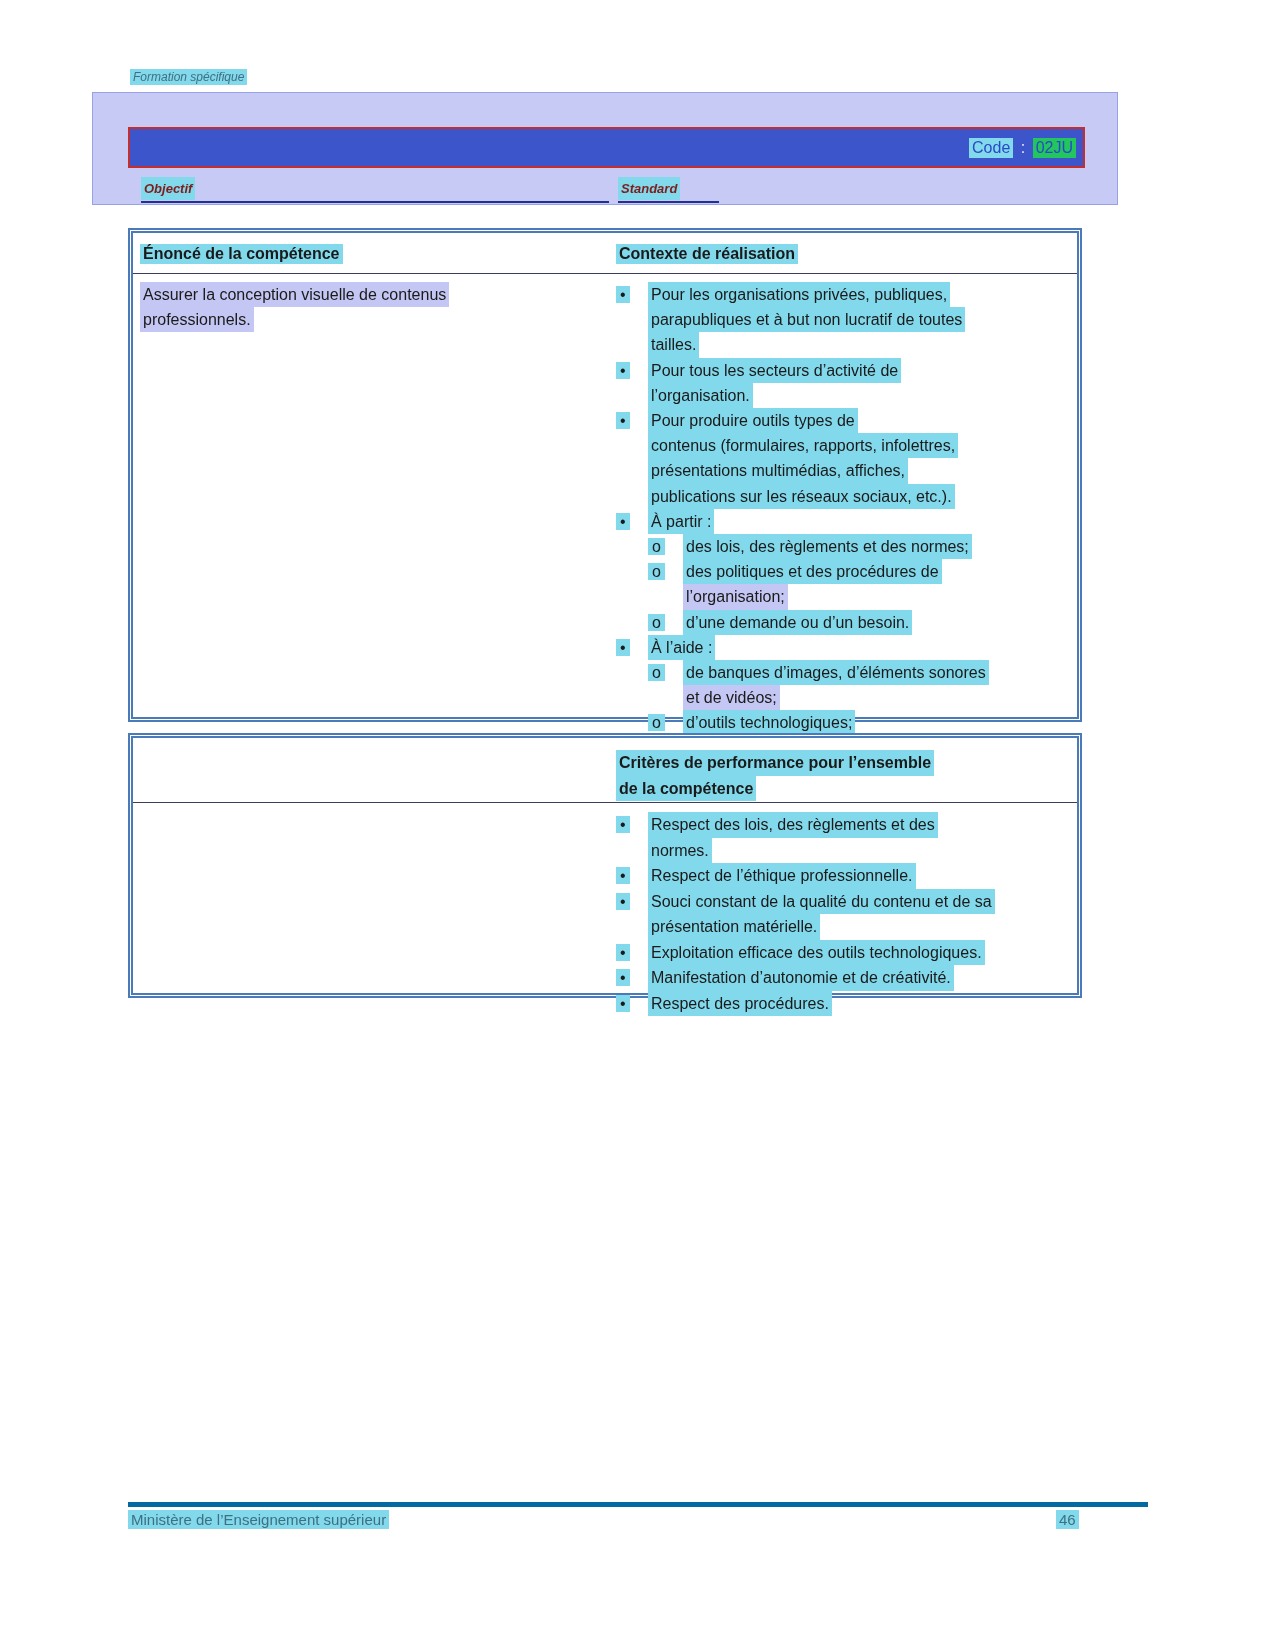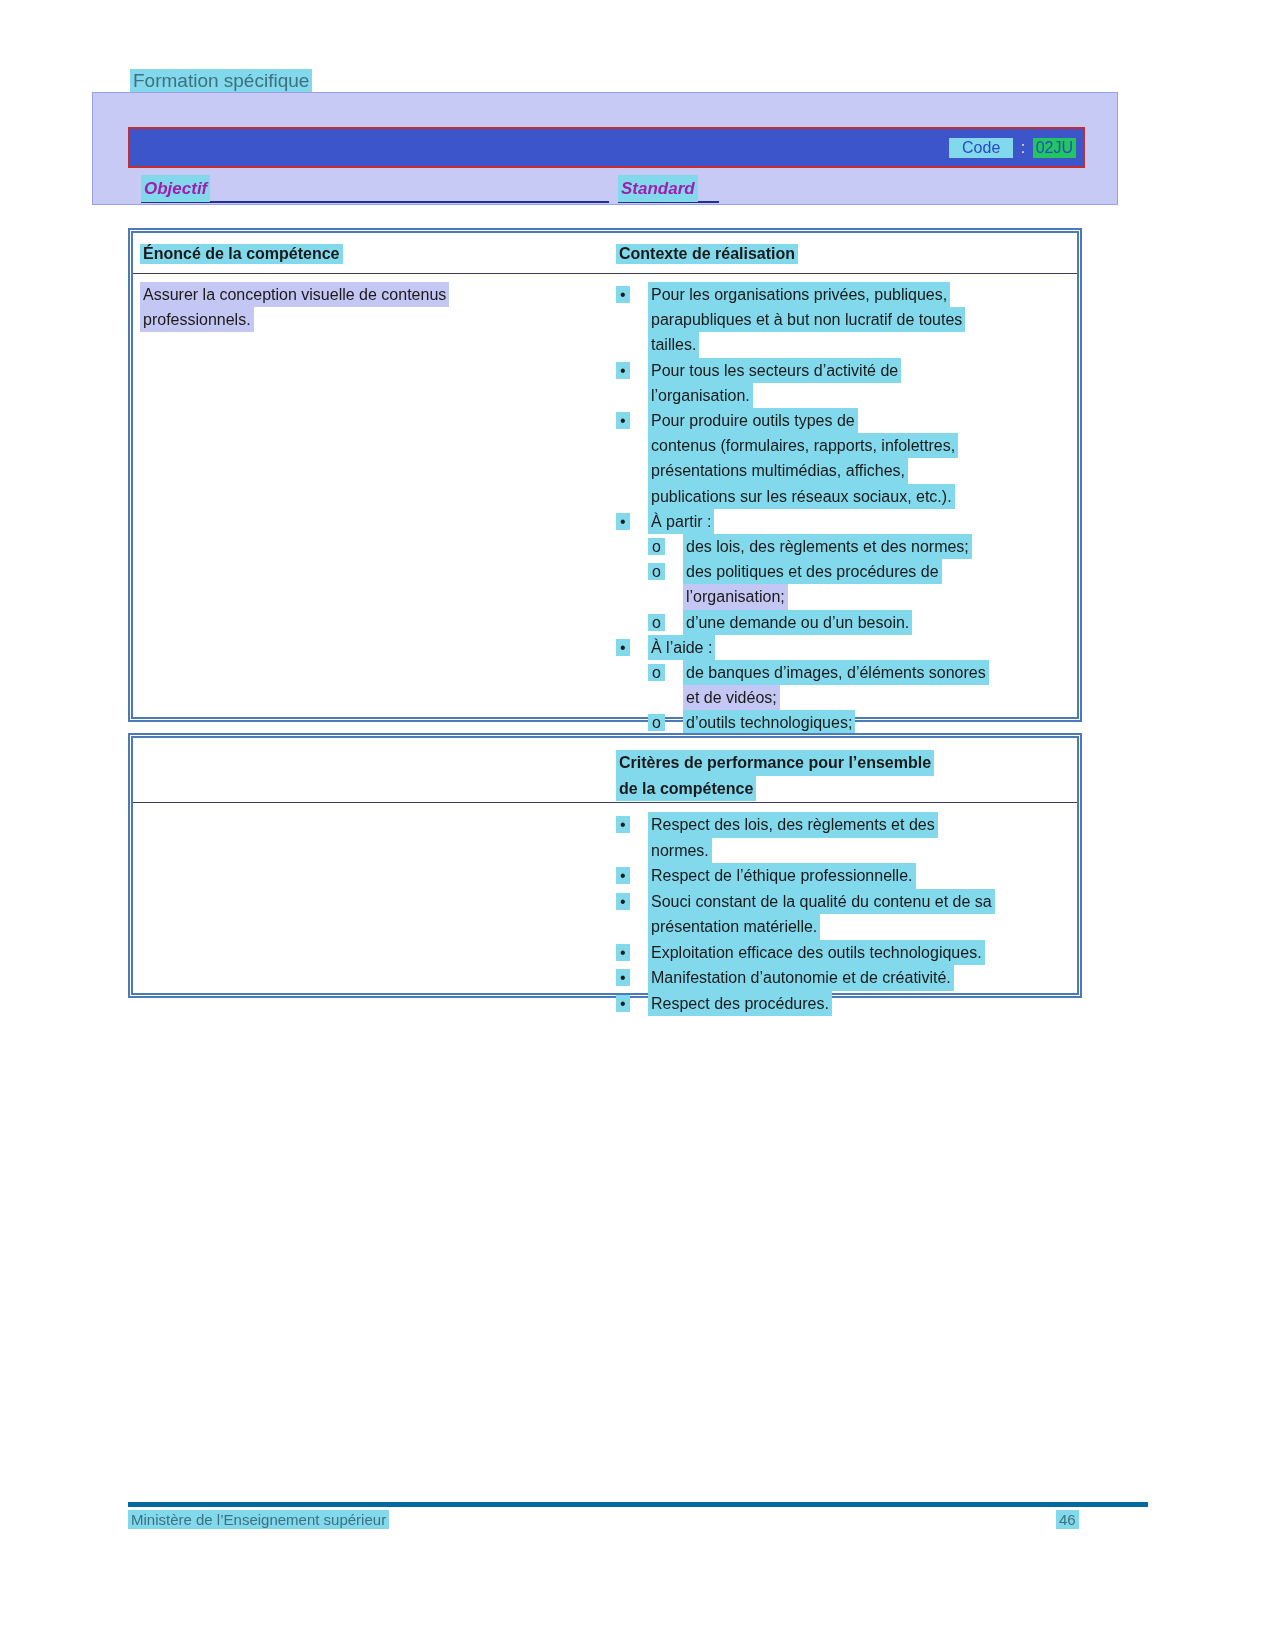--- a/index.html
+++ b/index.html
@@ -7,49 +7,49 @@
   body {
     width:1275px; height:1651px; position:relative;
     font-family:"Liberation Sans", sans-serif;
     color:#1a1a1a; overflow:hidden;
   }
   .hl-c { background:#82d9ec; padding:1px 3px; }
   .hl-l { background:#c4c7f3; padding:1px 3px; }
 
   .section-label {
     position:absolute; left:130px; top:69px;
-    font-size:19px; color:#3f6f80;
+    font-size:12px; color:#3f6f80;font-style:italic;
   }
 
   
   .banner {
     position:absolute; left:92px; top:92px; width:1026px; height:113px;
     background:#c7caf4; border:1px solid #98a0e6;
   }
   .title-bar {
     position:absolute; left:35px; top:34px; width:957px; height:41px;
     background:#3d55cb; border:2px solid #c42e2e;
   }
   .code-wrap {
     position:absolute; right:7px; top:0; height:100%;
     display:flex; align-items:center; font-size:16px;
   }
-  .code-label { color:#2a49c9; background:#82d9ec; padding:1px 13px; }
+  .code-label { color:#2a49c9; background:#82d9ec; padding:1px 3px; }
   .code-sep   { color:#e8eeff; padding:0 3px; white-space:pre; }
   .code-value { color:#2a49c9; background:#22c55e; padding:1px 3px; }
 
   .obj-std { position:absolute; left:48px; top:86px; height:26px; white-space:nowrap; }
   .u-wrap {
     display:inline-block; vertical-align:bottom;
     border-bottom:2px solid #23308f; height:24px;
   }
   .u-obj { width:468px; }
   .u-std { width:101px; margin-left:9px; }
   .head-word {
-    font-style:italic; font-weight:bold; font-size:17px; color:#a21caf;
+    font-style:italic; font-weight:bold; font-size:13px; color:#7f1d1d;
     background:#82d9ec; padding:4px 3px;
   }
 
   
   .tbl {
     position:absolute; left:128px; width:954px;
     border:5px double #4a7ab8; background:#ffffff;
   }
   .tbl1 { top:228px; height:494px; }
   .tbl2 { top:733px; height:265px; }

